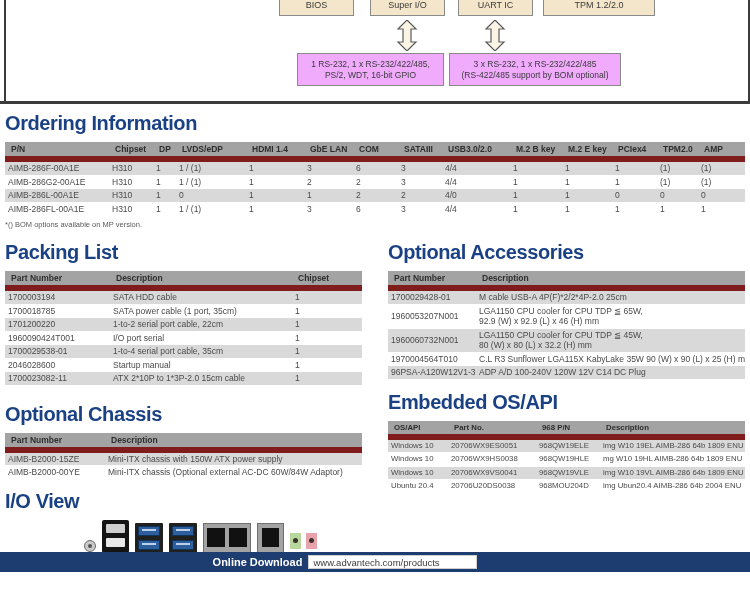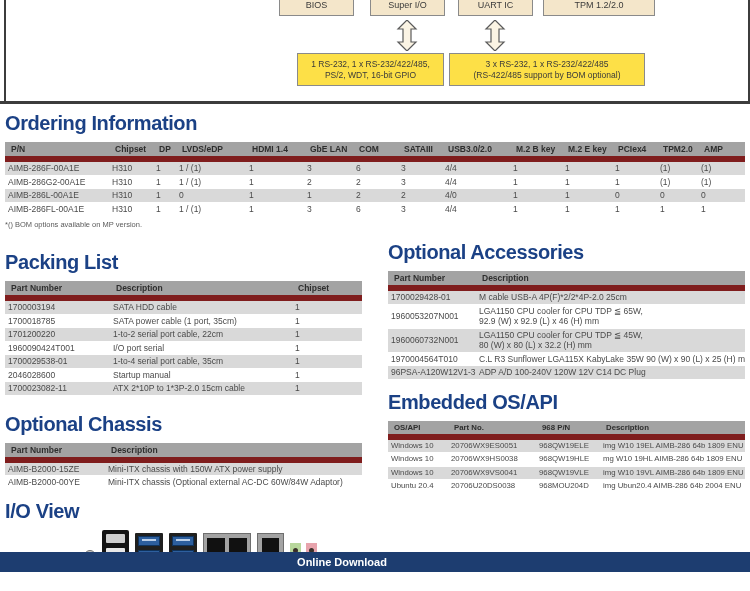--- a/index.html
+++ b/index.html
@@ -12,43 +12,43 @@
   .diagram-rule{position:absolute;left:0;top:101px;width:750px;height:3px;background:#3c3c3c;}
   .chip{position:absolute;top:-3px;height:23px;background:#f4e6ca;border:1px solid #8a8a8a;
     display:flex;align-items:center;justify-content:center;font-size:9px;color:#3a3a3a;box-sizing:border-box;}
   .chip.c0{left:273px;width:75px;}
   .chip.c1{left:364px;width:75px;}
   .chip.c2{left:452px;width:75px;}
   .chip.c3{left:537px;width:112px;}
   .dblarrow{position:absolute;top:24px;width:22px;height:31px;}
   .dblarrow.a0{left:390px;}
   .dblarrow.a1{left:478px;}
-  .iobox{position:absolute;top:57px;height:33px;background:#fde047;border:1px solid #8a8a8a;
+  .iobox{position:absolute;top:57px;height:33px;background:#f0abfc;border:1px solid #8a8a8a;
     display:flex;flex-direction:column;align-items:center;justify-content:center;
     font-size:8.5px;line-height:11px;color:#3a3a3a;text-align:center;box-sizing:border-box;}
   .iobox.b0{left:291px;width:147px;}
-  .iobox.b1{left:443px;width:196px;}
+  .iobox.b1{left:443px;width:172px;}
 
   
   .h2{color:#1b4185;font-size:20px;font-weight:bold;letter-spacing:-0.4px;margin:0 0 6px 0;line-height:25px;}
 
   
   table{border-collapse:collapse;table-layout:fixed;}
   th{background:#a3a3a3;color:#2e2e2e;font-size:8.5px;text-align:left;font-weight:bold;
      padding:2px 6px;border-bottom:6px solid #7f1d1d;white-space:nowrap;overflow:hidden;}
   td{font-size:8.5px;color:#4a4a4a;padding:1px 3px;border-bottom:1px solid #fff;
      white-space:pre;overflow:hidden;line-height:10.5px;}
   tbody tr:nth-child(odd){background:#d9d9d9;}
   tbody tr:nth-child(even){background:#ffffff;}
 
   .ordering-sec{position:absolute;left:5px;top:111px;width:740px;}
   .ordering-sec table{width:740px;}
   .footnote{font-size:7.5px;color:#5a5a5a;margin-top:4px;}
 
-  .col-left{position:absolute;left:5px;top:240px;width:357px;margin-top:10px;}
+  .col-left{position:absolute;left:5px;top:240px;width:357px;}
   .col-right{position:absolute;left:388px;top:240px;width:357px;}
   .col-left table,.col-right table{width:357px;}
 
   .os-table th,.os-table td{font-size:7.8px;}
   .chassis-h2{margin-top:16px;}
   .os-h2{margin-top:10px;}
   .ioview-h2{margin-top:9px;}
 
   
   .io-graphic{position:relative;margin:3px 0 0 77px;width:235px;height:42px;}
@@ -410,15 +410,16 @@
             <td>20706U20DS0038</td>
             <td>968MOU204D</td>
             <td>img Ubun20.4 AIMB-286 64b 2004 ENU</td>
           </tr>
         </tbody>
     </table>
   </div>
 
   <div class="footer-bar">
     <span class="footer-label">Online Download</span>
+    <span class="footer-url">www.advantech.com/products</span>
   </div>
 
 </div>
 
 </body></html>

